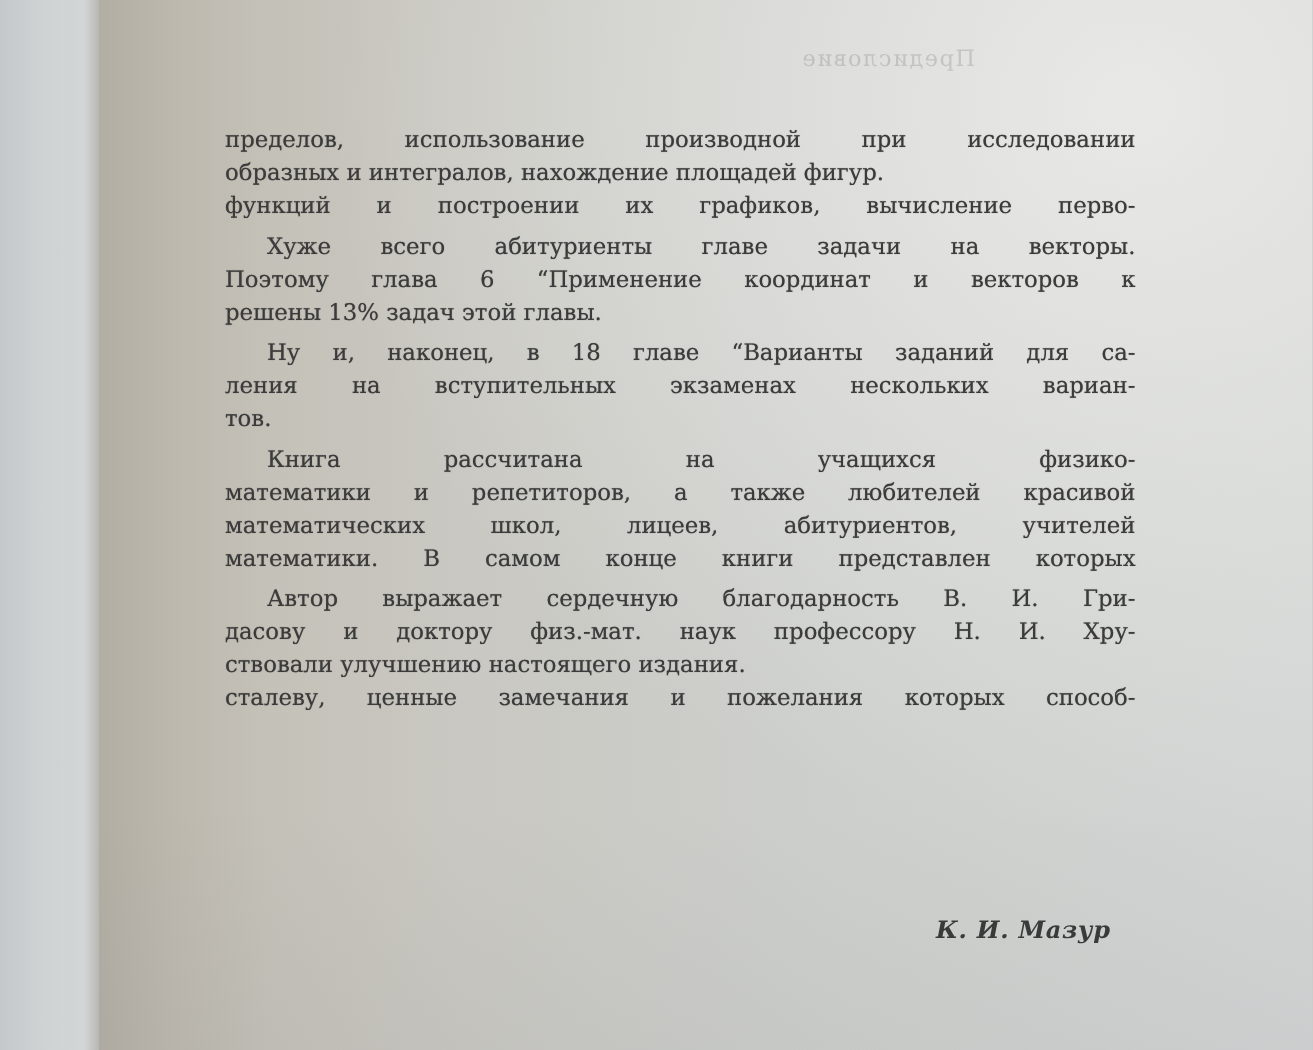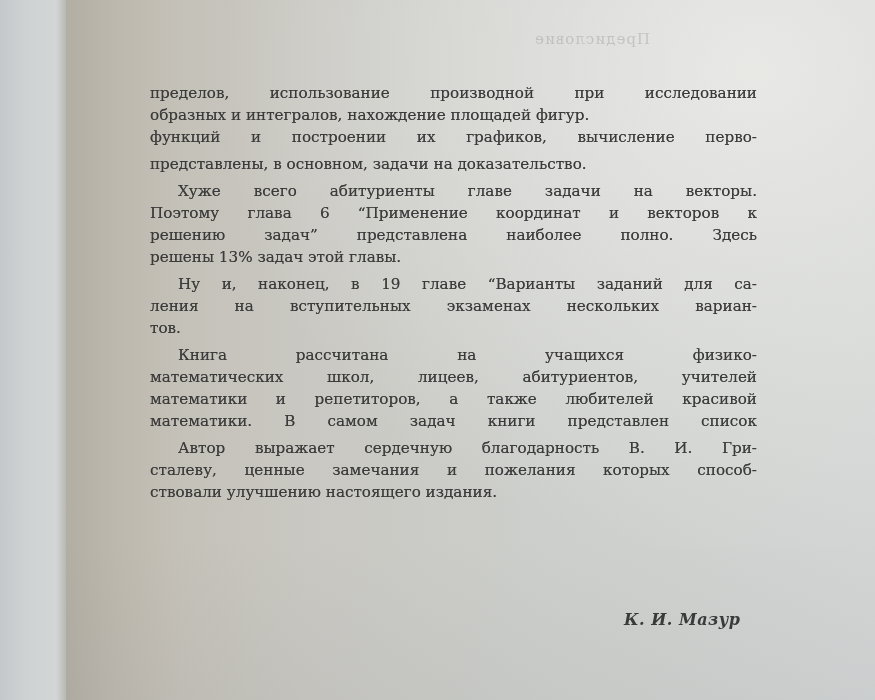--- a/index.html
+++ b/index.html
@@ -84,40 +84,39 @@
   <div class="page-shadow-bottom"></div>
   <div class="bleed-header">Предисловие</div>
 
   <div class="text-block">
     <div class="para">
       <span class="line">пределов, использование производной при исследовании</span>
       <span class="line last">образных и интегралов, нахождение площадей фигур.</span>
       <span class="line">функций и построении их графиков, вычисление перво-</span>
     </div>
     <div class="para">
-      <span class="line last">представлены, в основном, задачи на доказательство.</span>
     </div>
     <div class="para">
       <span class="line indent">Хуже всего абитуриенты главе задачи на векторы.</span>
       <span class="line">Поэтому глава 6 “Применение координат и векторов к</span>
-      <span class="line">решению задач” представлена наиболее полно. Здесь</span>
       <span class="line last">решены 13% задач этой главы.</span>
     </div>
     <div class="para">
-      <span class="line indent">Ну и, наконец, в 19 главе “Варианты заданий для са-</span>
+      <span class="line indent">Ну и, наконец, в 18 главе “Варианты заданий для са-</span>
       <span class="line">ления на вступительных экзаменах нескольких вариан-</span>
       <span class="line last">тов.</span>
     </div>
     <div class="para">
       <span class="line indent">Книга рассчитана на учащихся физико-</span>
+      <span class="line">математики и репетиторов, а также любителей красивой</span>
       <span class="line">математических школ, лицеев, абитуриентов, учителей</span>
-      <span class="line">математики и репетиторов, а также любителей красивой</span>
-      <span class="line">математики. В самом задач книги представлен список</span>
+      <span class="line">математики. В самом конце книги представлен которых</span>
     </div>
     <div class="para">
       <span class="line indent">Автор выражает сердечную благодарность В. И. Гри-</span>
+      <span class="line">дасову и доктору физ.-мат. наук профессору Н. И. Хру-</span>
+      <span class="line last">ствовали улучшению настоящего издания.</span>
       <span class="line">сталеву, ценные замечания и пожелания которых способ-</span>
-      <span class="line last">ствовали улучшению настоящего издания.</span>
     </div>
   </div>
 
   <div class="signature">К. И. Мазур</div>
 </div>
 
 </body></html>

